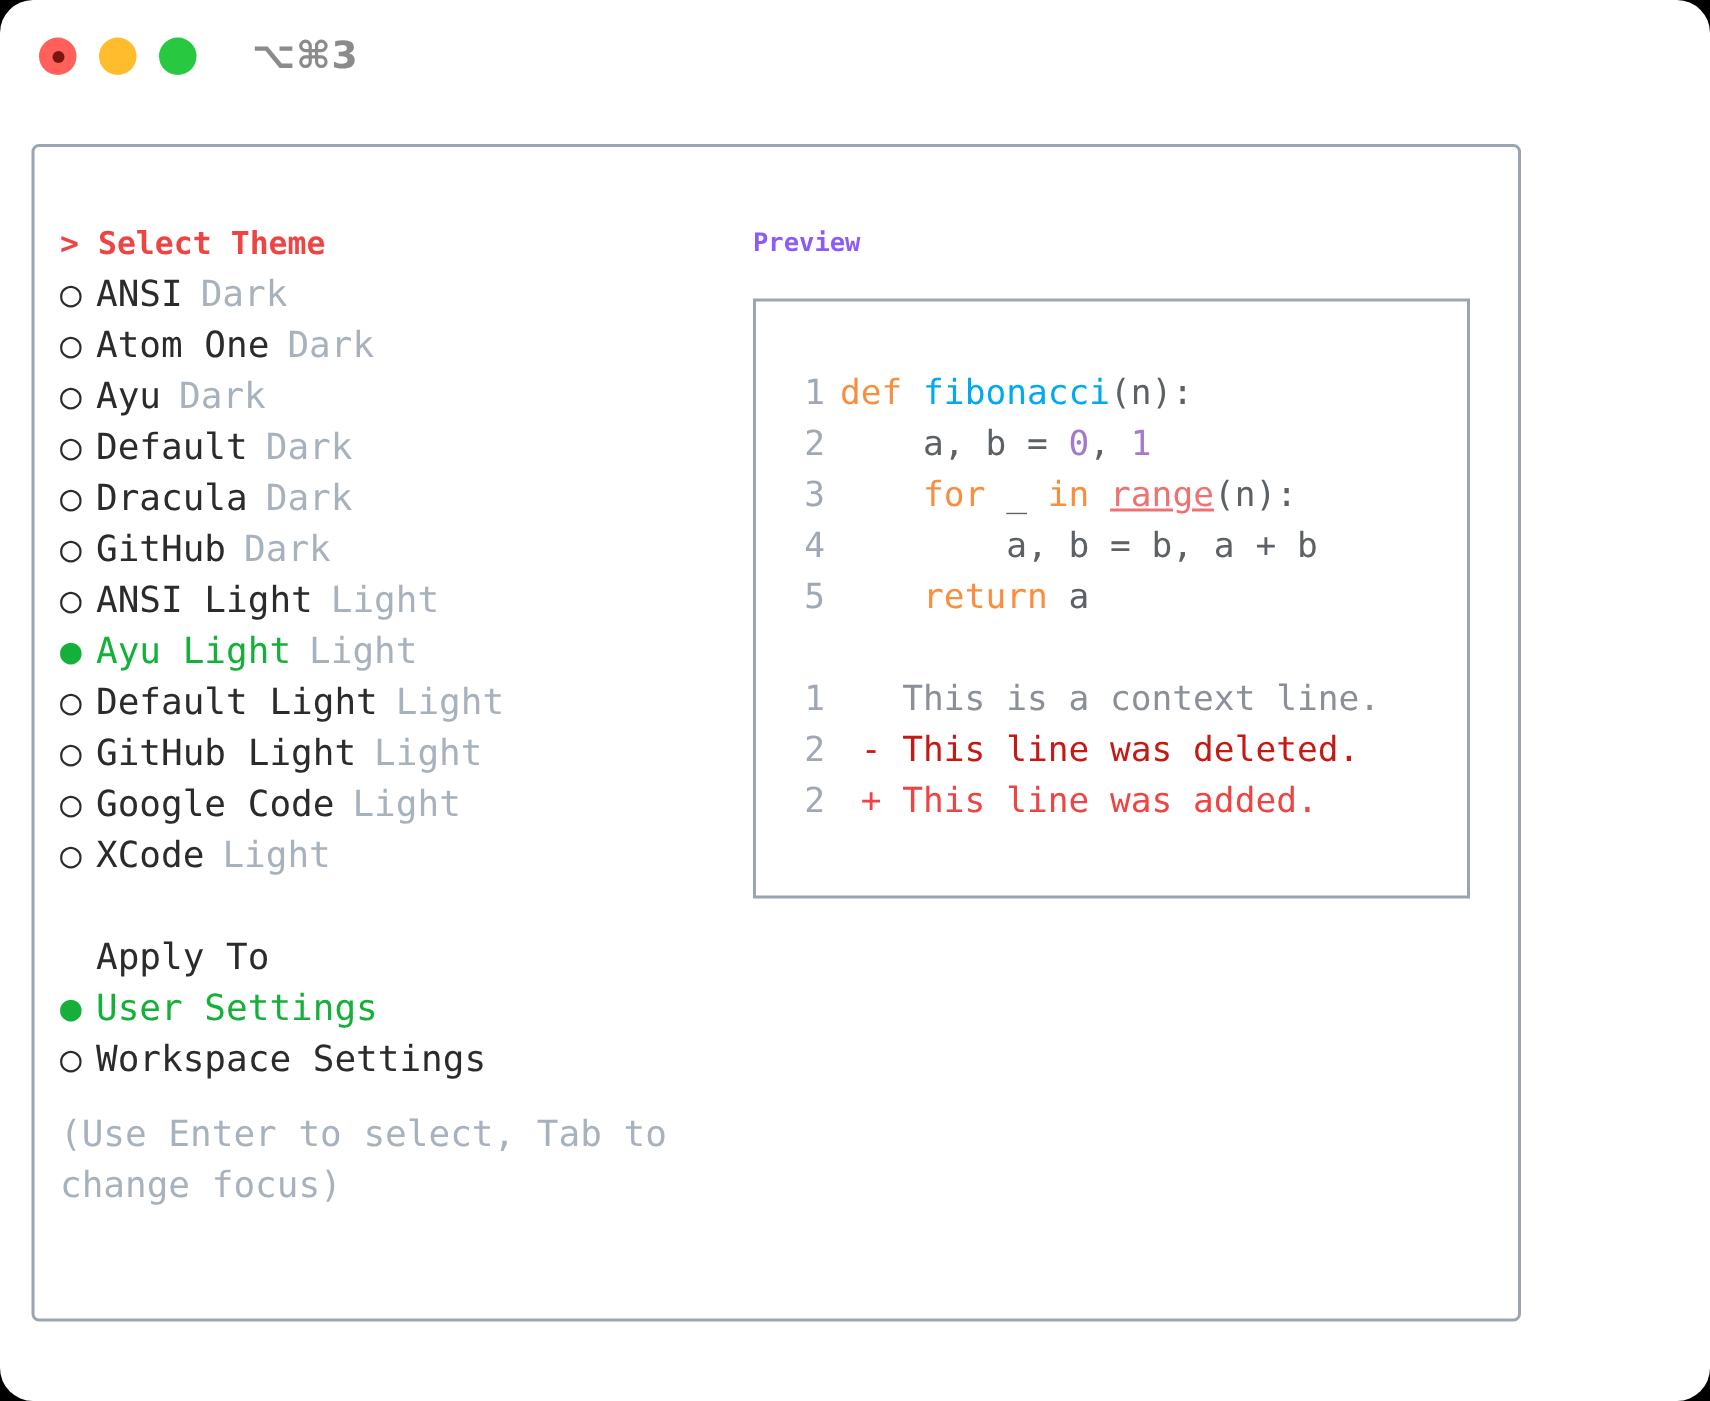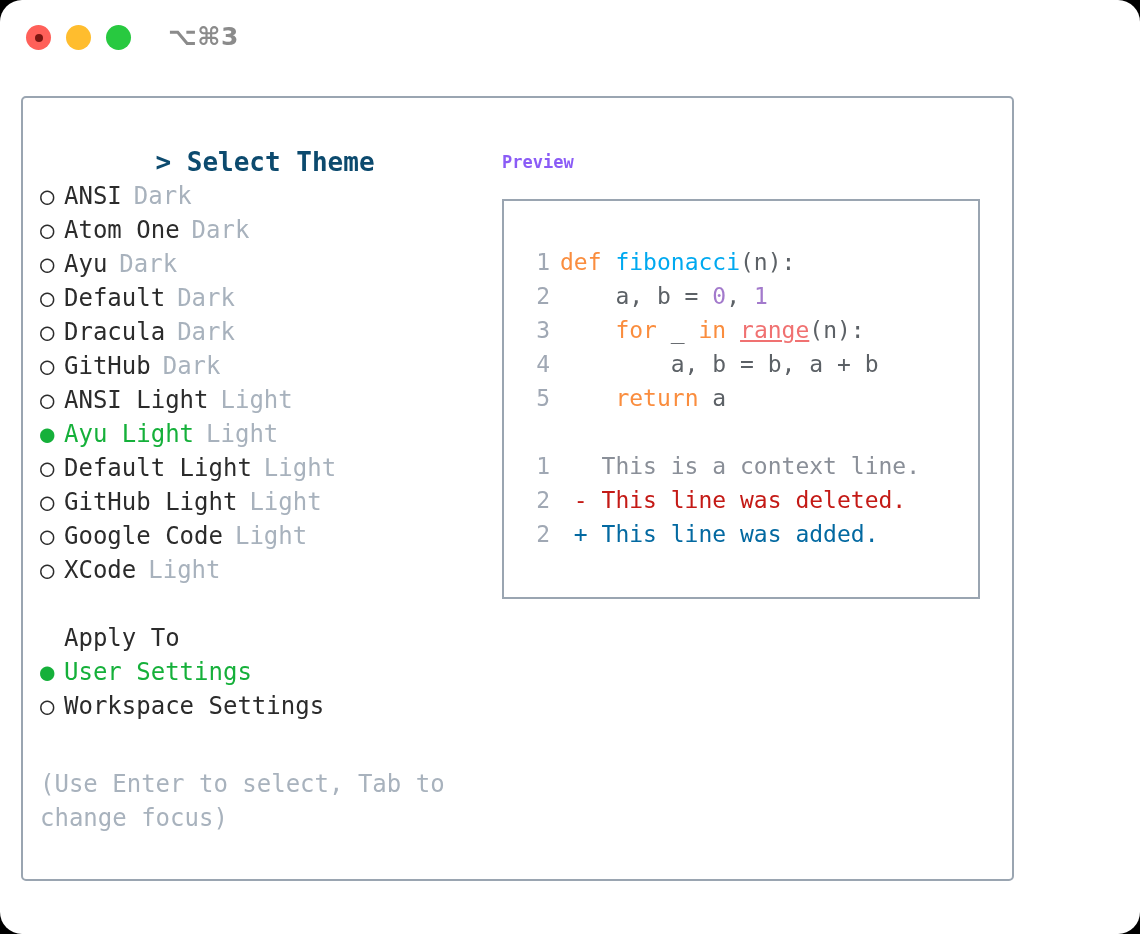--- a/index.html
+++ b/index.html
@@ -86,27 +86,26 @@
     width: 450px;
   }
   .col-right {
     position: absolute;
     left: 479px; top: 47px;
     width: 490px;
   }
 
   
   .heading {
-    font-size: 26px;
+    font-size: 21px;
     font-weight: bold;
-    color: #0c4a6e;
+    color: #ef4444;
     white-space: pre;
     line-height: 34px;
     margin-bottom: 0;
-    text-align: center;
   }
   .opt-list { margin: 0; padding: 0; }
   .opt {
     display: flex;
     align-items: baseline;
     font-size: 24px;
     line-height: 34px;
     white-space: pre;
     color: #2b2b2b;
   }
@@ -127,21 +126,21 @@
 
   .subheading {
     font-size: 24px;
     line-height: 34px;
     color: #2b2b2b;
     white-space: pre;
     padding-left: 24px;
   }
 
   .hint {
-    margin-top: 44px;
+    margin-top: 16px;
     font-size: 24px;
     line-height: 34px;
     color: #a8b2bd;
     width: 415px;
   }
 
   
   .preview-title {
     font-size: 17px;
     font-weight: bold;
@@ -175,21 +174,21 @@
   .blank-line { height: 34px; }
 
   .tok-kw   { color: #fa8d3e; }
   .tok-fn   { color: #00a9f0; margin-top: 20px; }
   .tok-num  { color: #a37acc; }
   .tok-call { color: #f07171; text-decoration: underline; }
   .tok-plain{ color: #5c6166; }
 
   .diff-ctx { color: #8a8f98; }
   .diff-del { color: #c41a16; }
-  .diff-add { color: #0369a1; text-align: right; }
+  .diff-add { color: #ef4444; text-align: right; }
 </style>
 </head>
 <body>
 
 <div class="window">
 
   <div class="titlebar">
     <div class="lights">
       <div class="light red"></div>
       <div class="light yellow"></div>

